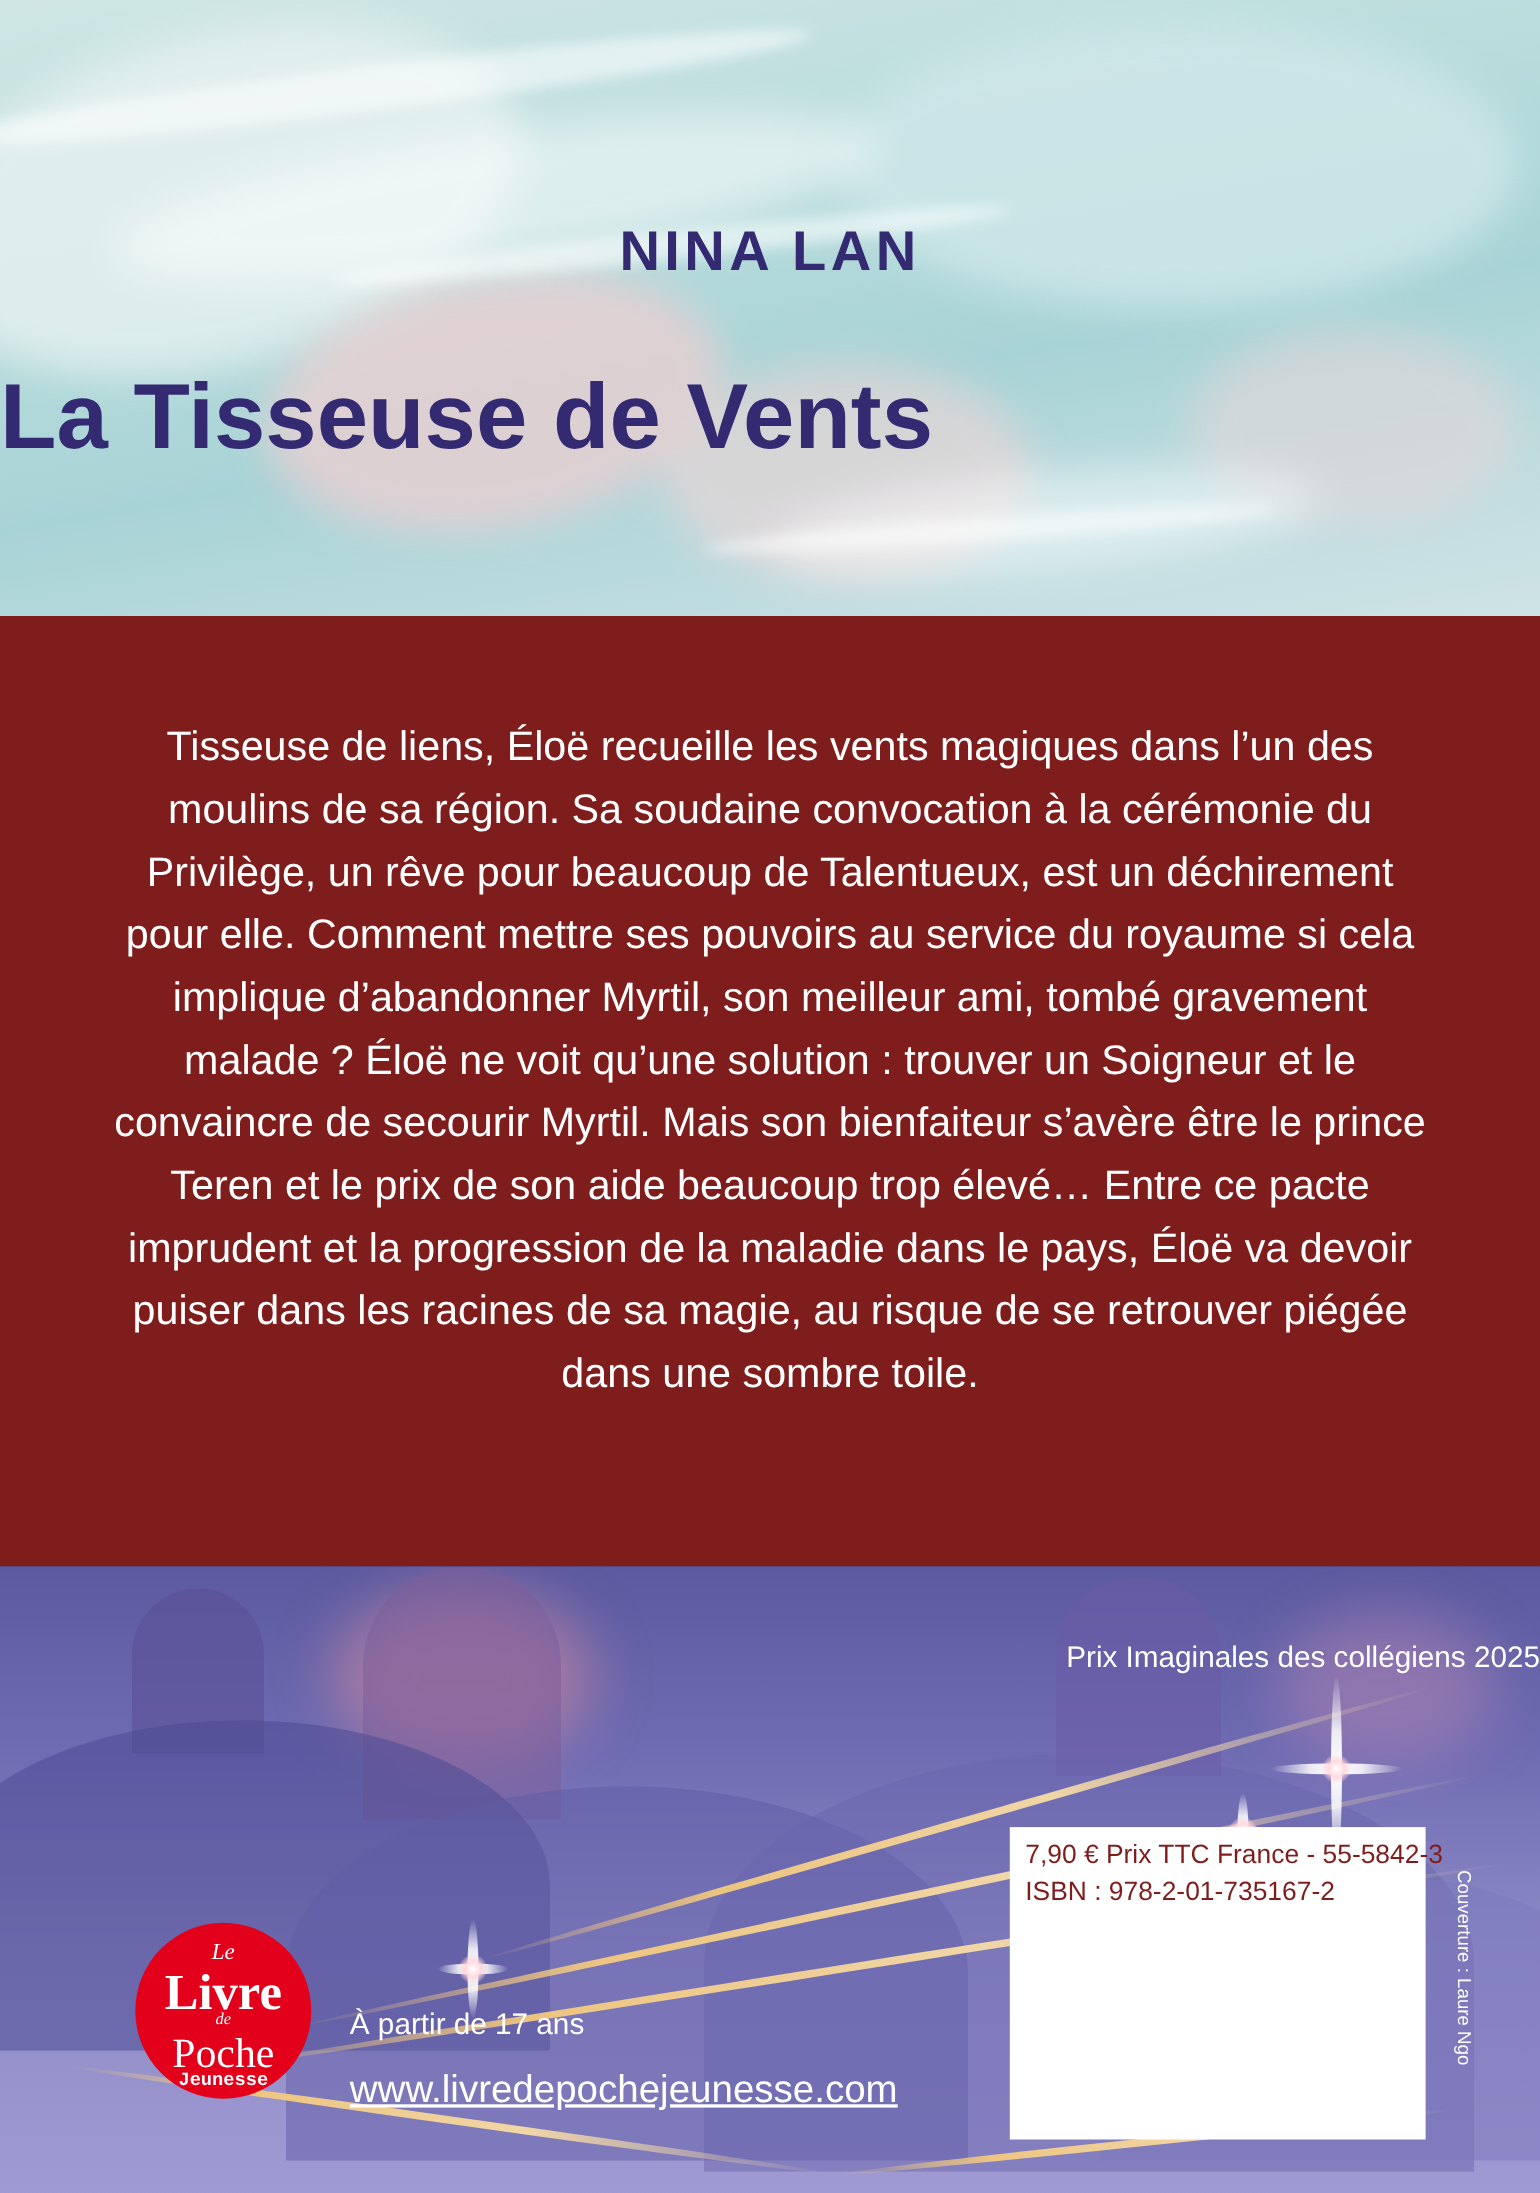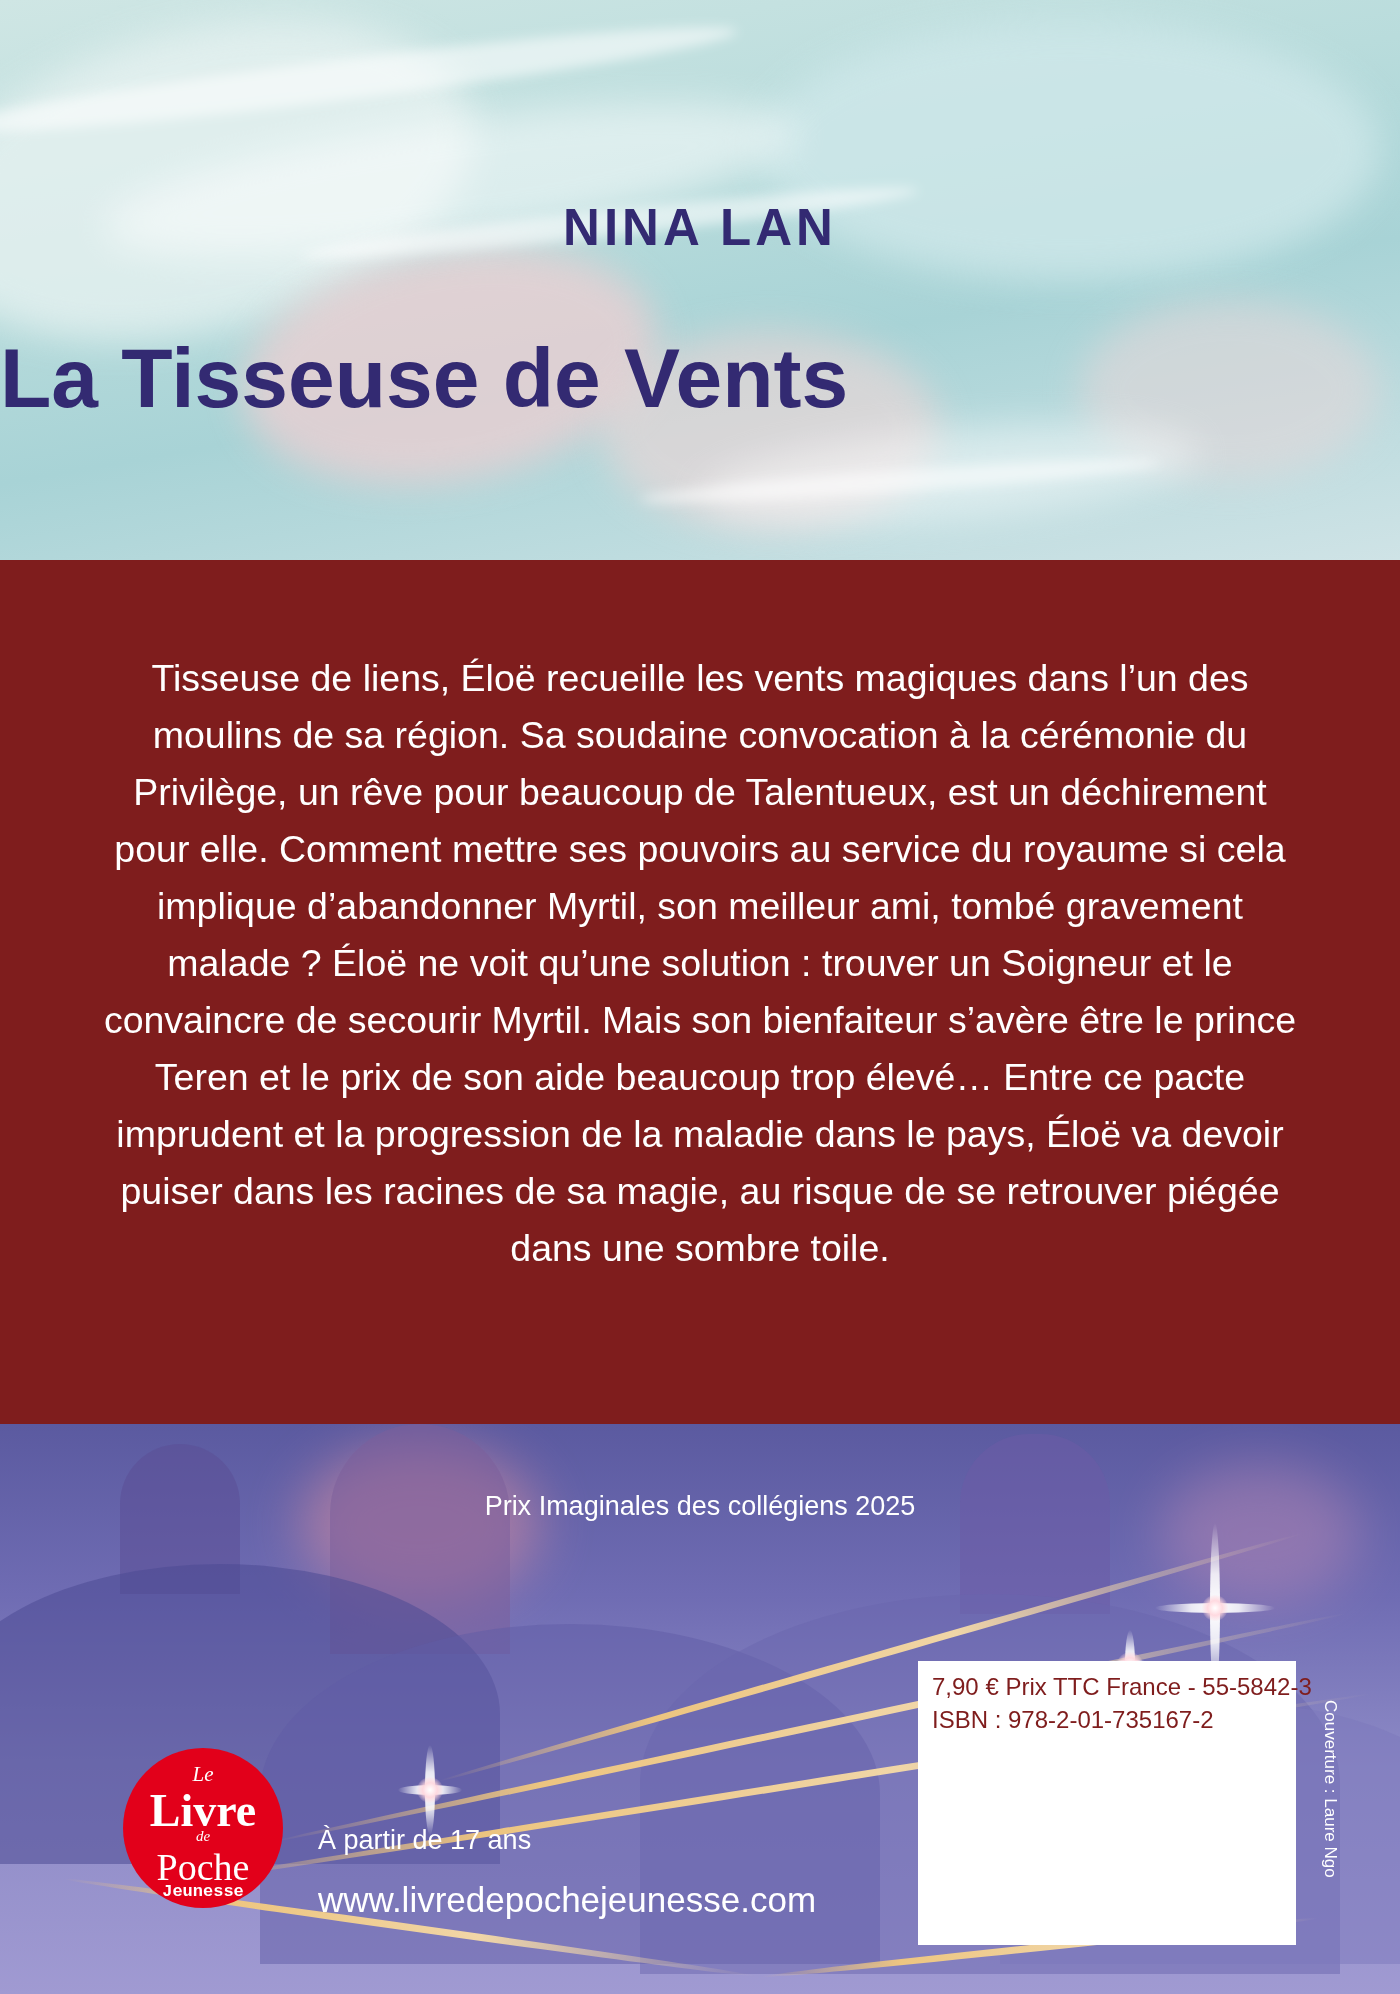--- a/index.html
+++ b/index.html
@@ -163,35 +163,36 @@
   .sp2 .v { height: 70px; top: -35px; }
   .sp2 .h { width: 52px; left: -26px; }
   .sp3 { left: 430px; top: 1790px; }
   .sp3 .v { height: 90px; top: -45px; }
   .sp3 .h { width: 64px; left: -32px; }
 
   
   .prix-line {
     position: absolute;
     top: 1491px; left: 0; width: 1400px;
-    text-align: center;
+    text-align: right;
     color: #ffffff;
     font-size: 27px;
   }
   .age-line {
     position: absolute;
     top: 1825px; left: 318px;
     color: #ffffff;
     font-size: 27px;
   }
   .site-line {
     position: absolute;
     top: 1880px; left: 318px;
     color: #ffffff;
     font-size: 35px;
+    text-decoration: underline;
   }
 
   
   .logo {
     position: absolute;
     left: 123px; top: 1748px;
     width: 160px; height: 160px;
     background: #e2001a;
     border-radius: 50%;
     color: #fff;

